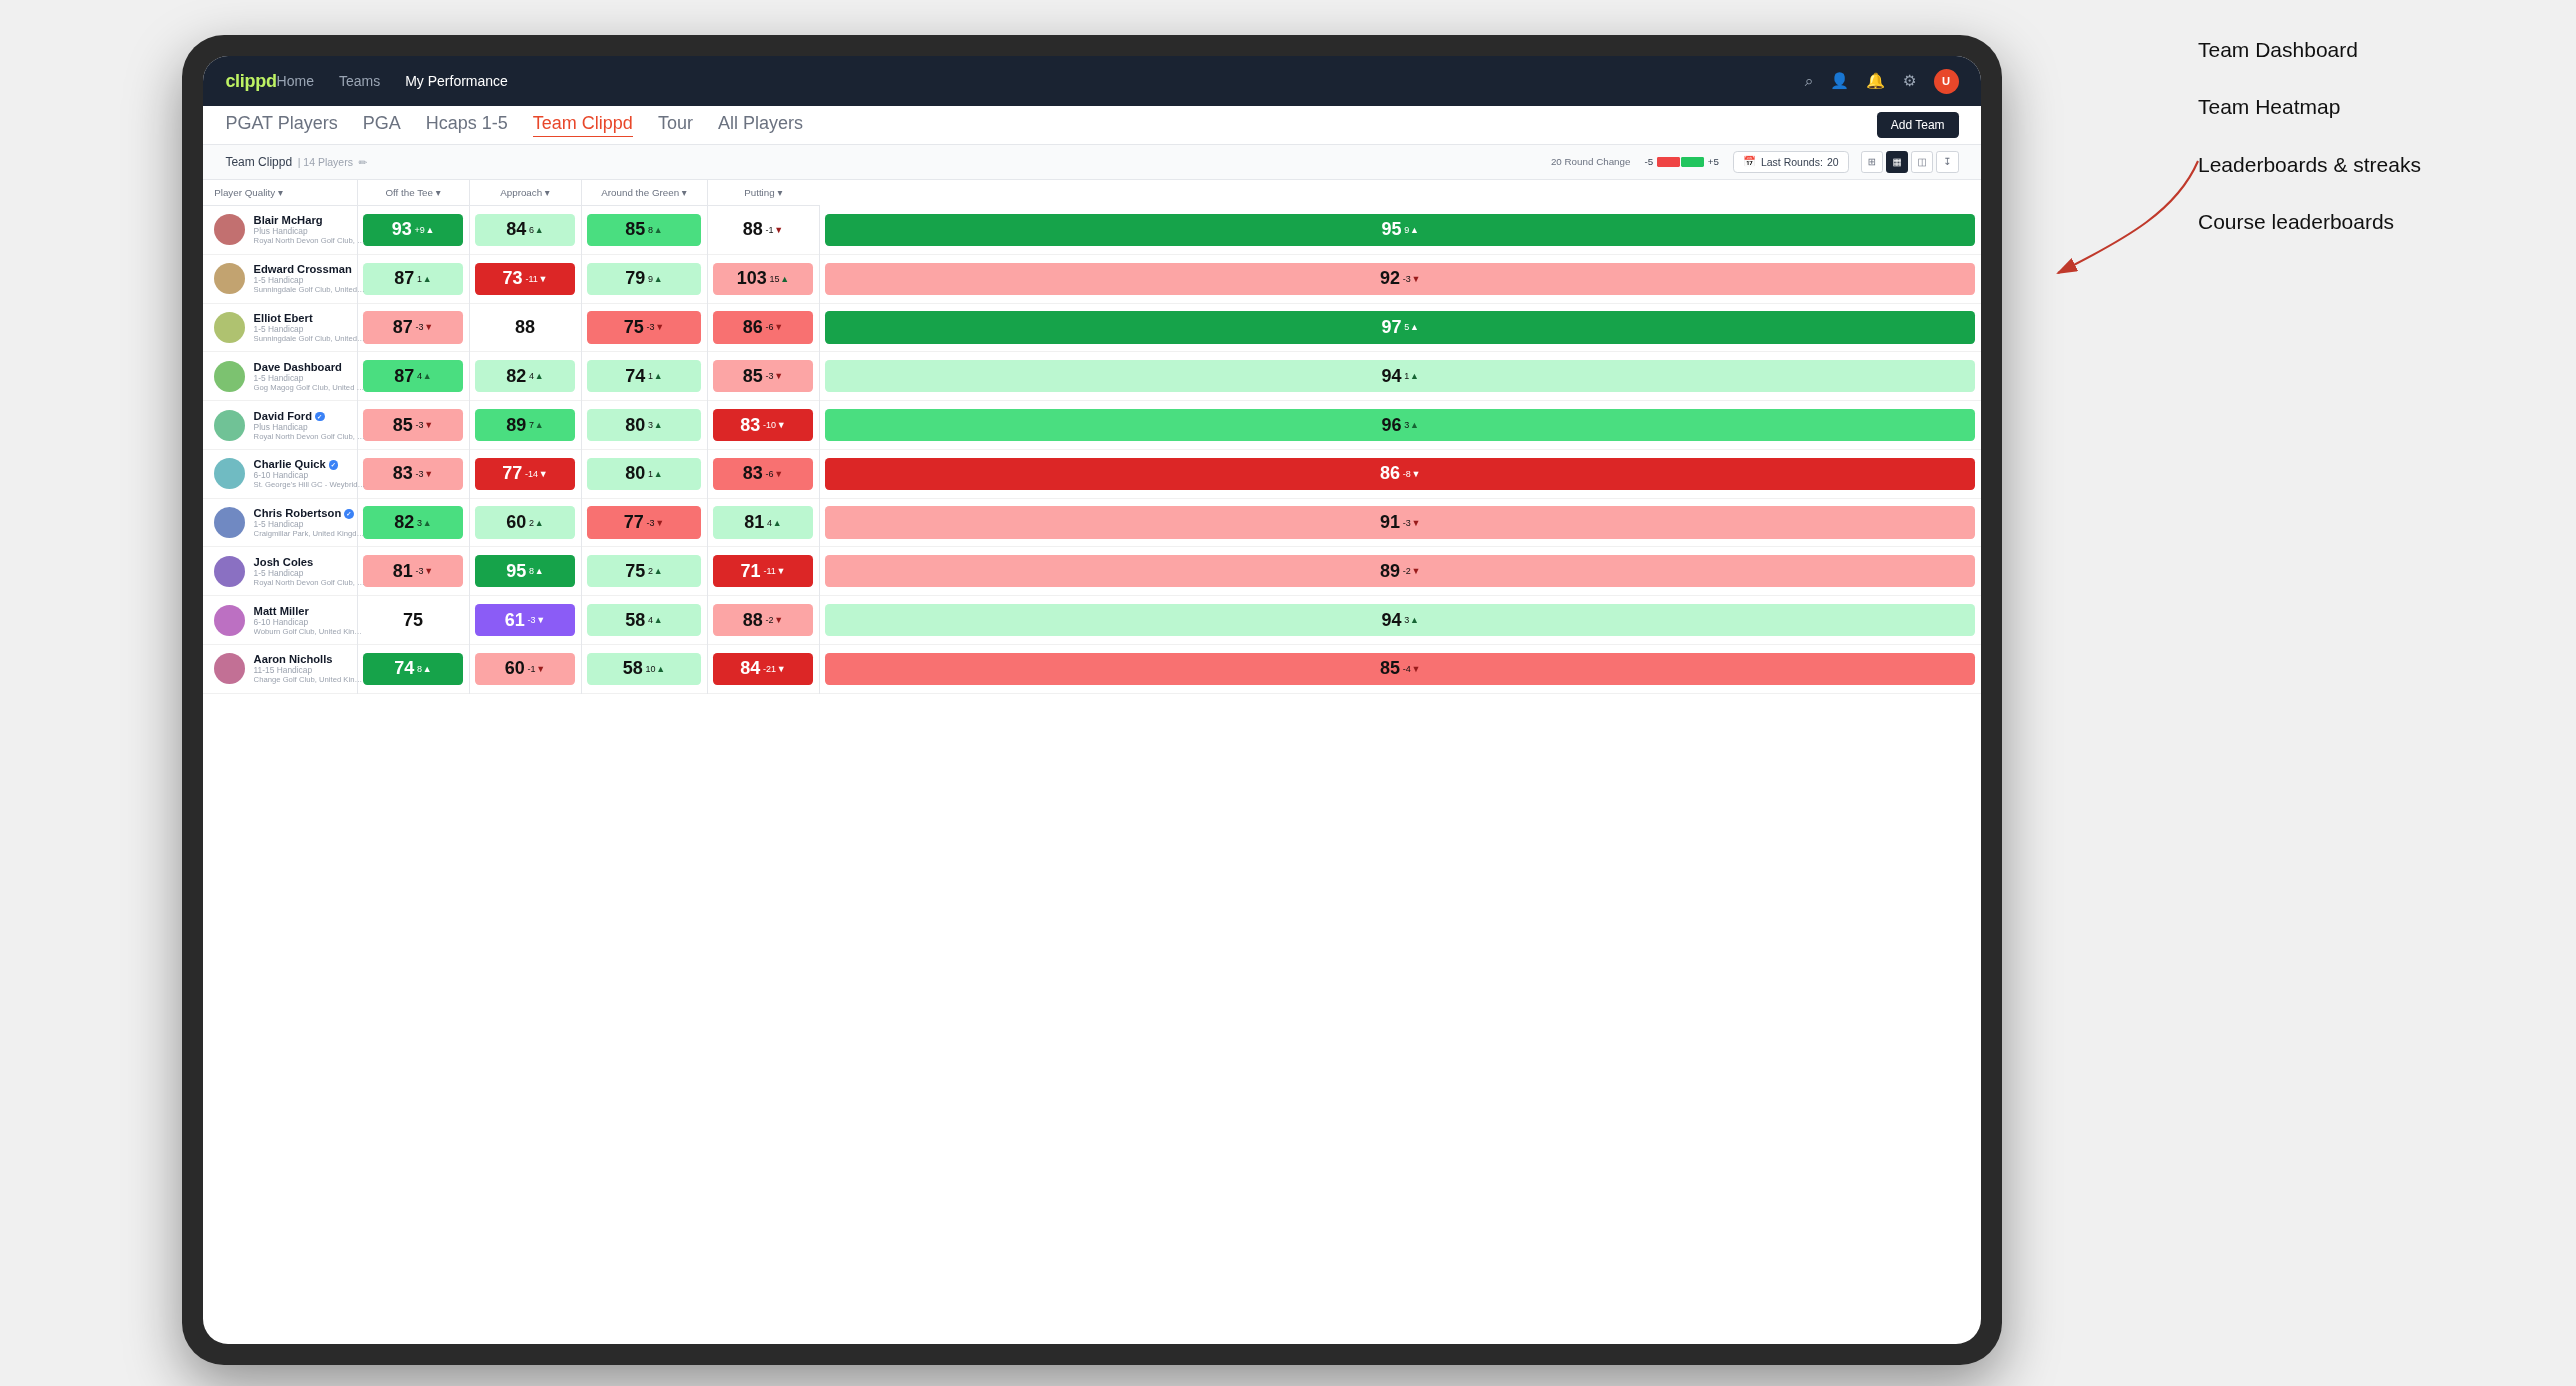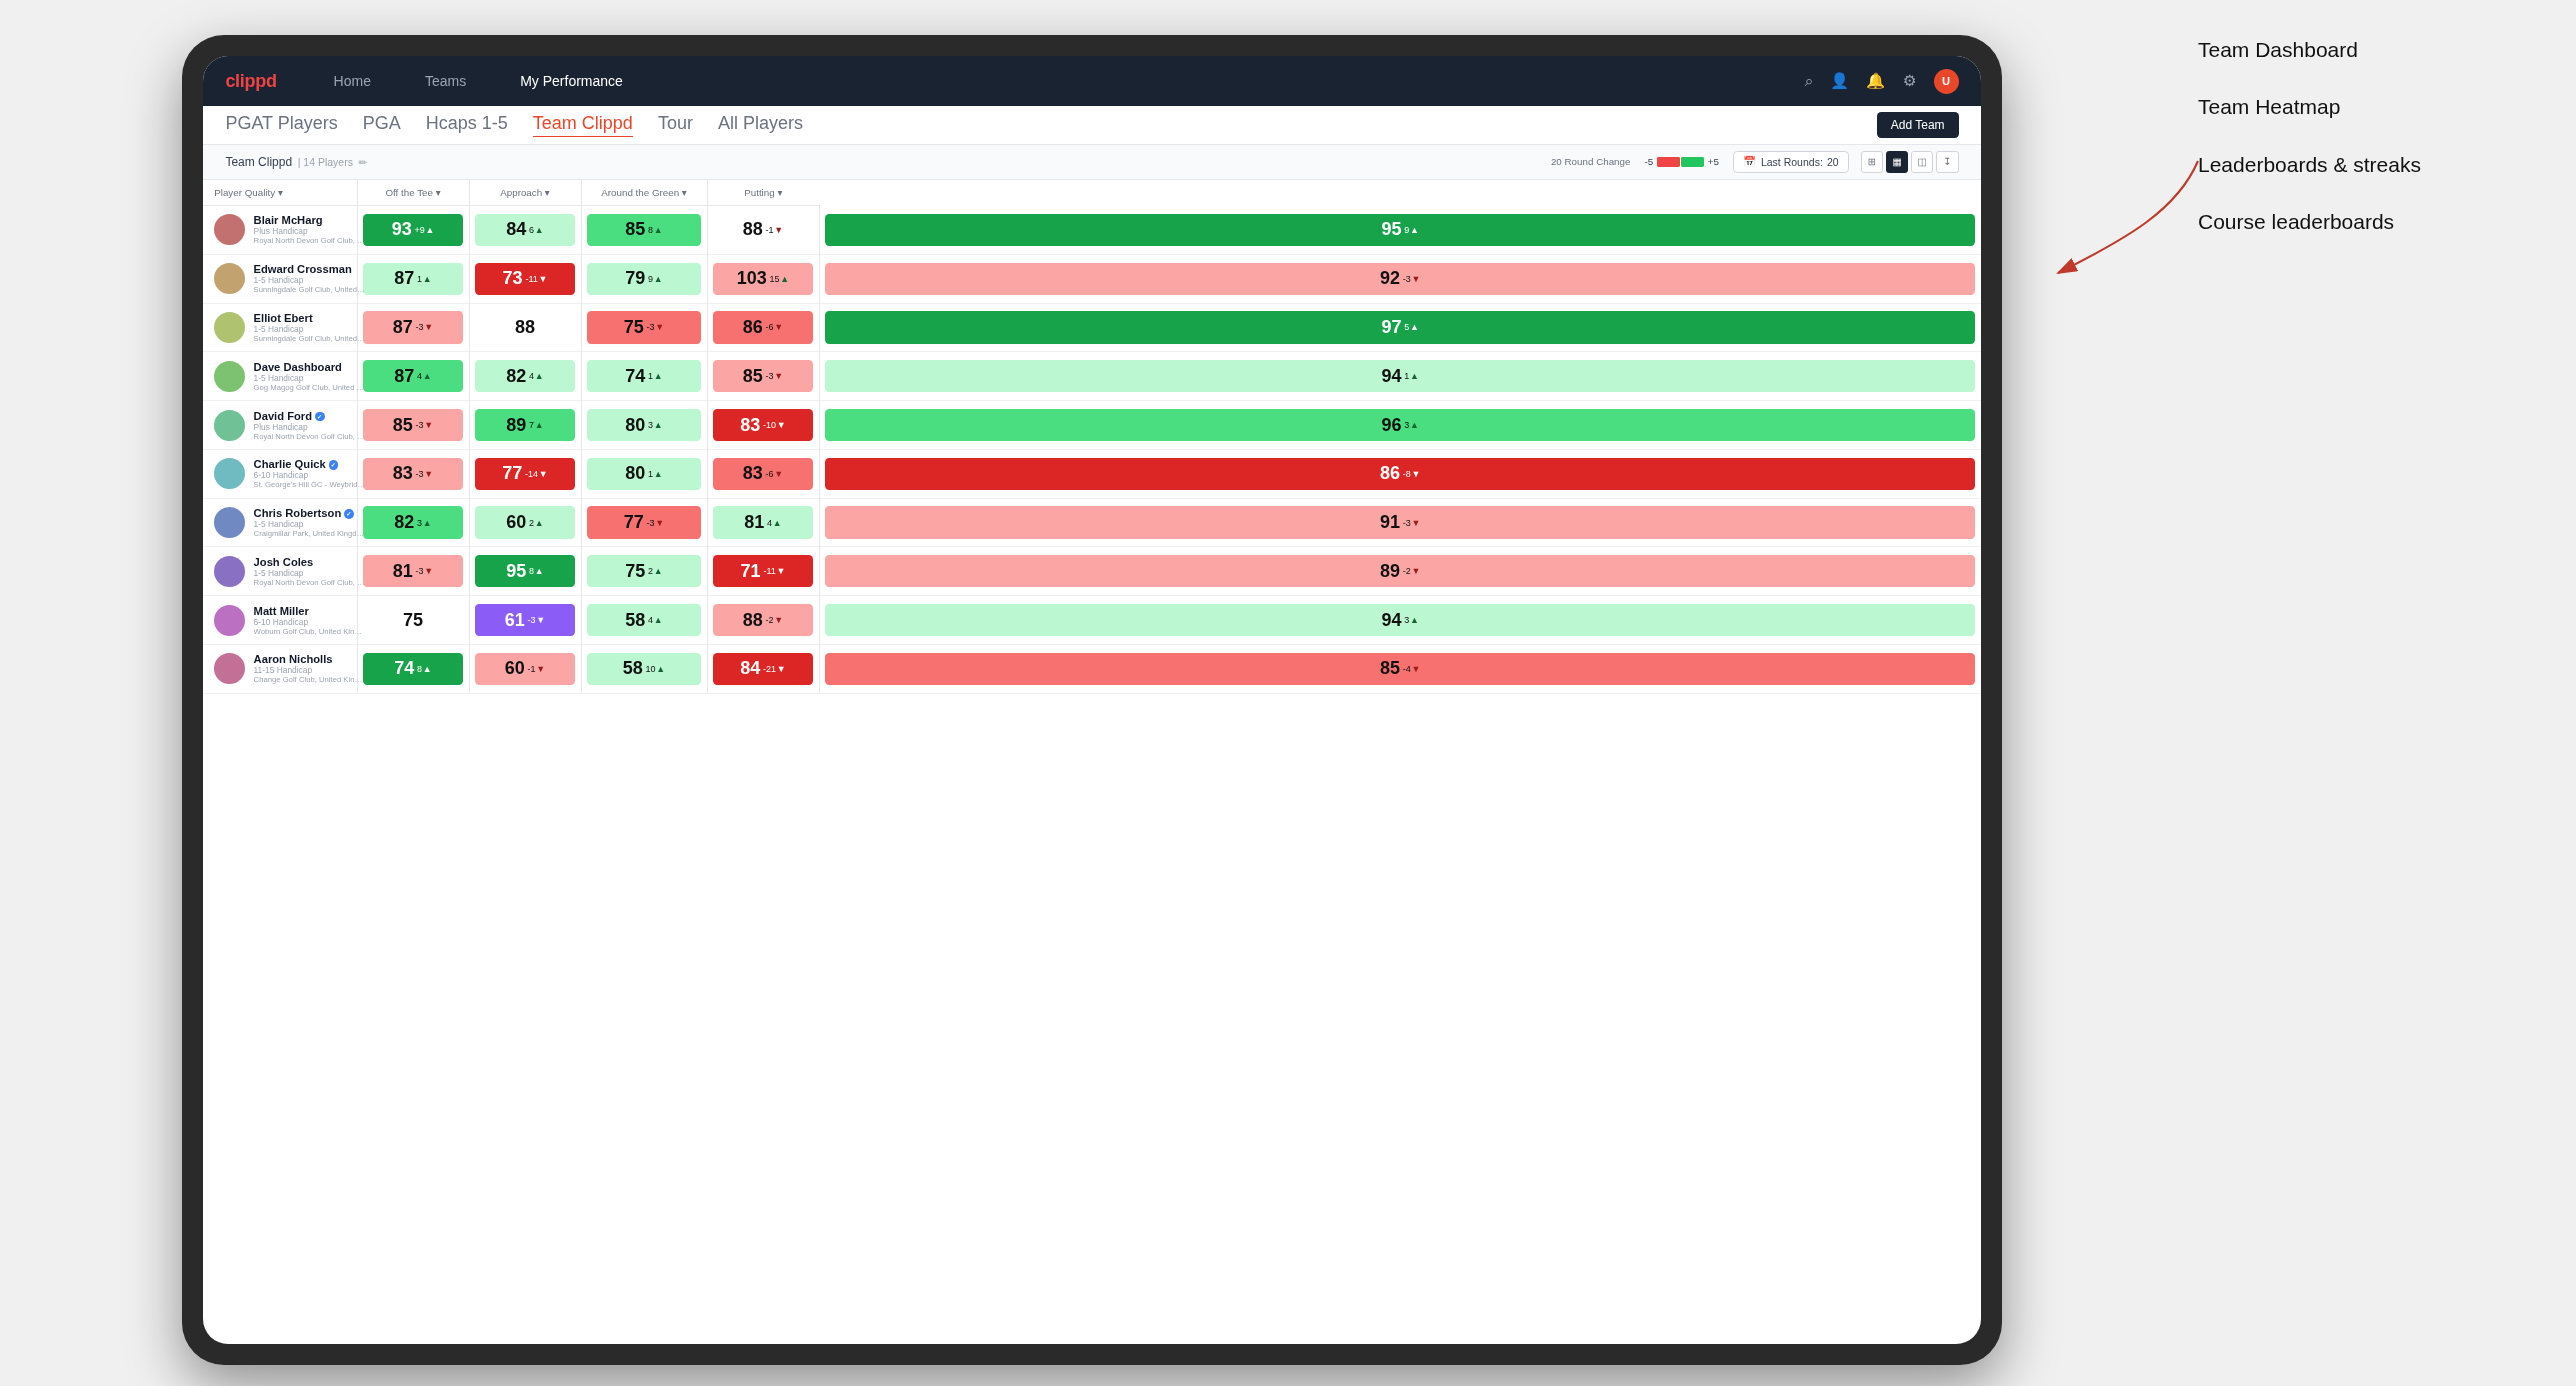--- a/index.html
+++ b/index.html
@@ -61,36 +61,34 @@
     
     .top-nav {
       background: #1a2332;
       height: 50px;
       display: flex;
       align-items: center;
       padding: 0 22.4px;
       flex-shrink: 0;
     }
     .nav-logo {
-      color: #ef4444;
+      color: #bef264;
       font-size: 18px;
       font-weight: 700;
-      margin-right: 28px;
       letter-spacing: -0.3px;
     }
     .nav-links {
       display: flex;
       gap: 25px;
       flex: 1;
     }
     .nav-link {
       color: #9aa5b4;
       font-size: 14px;
       cursor: pointer;
-      padding-left: 29px;
     }
     .nav-link.active {
       color: #fff;
     }
     .nav-icons {
       display: flex;
       gap: 17px;
       align-items: center;
     }
     .nav-icon {

